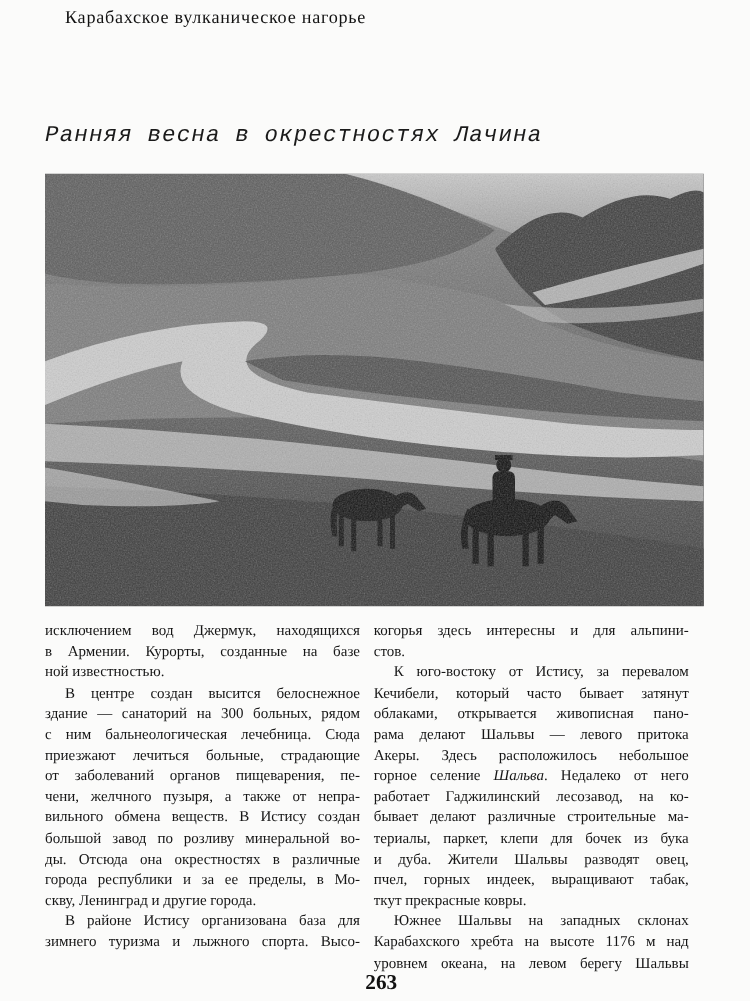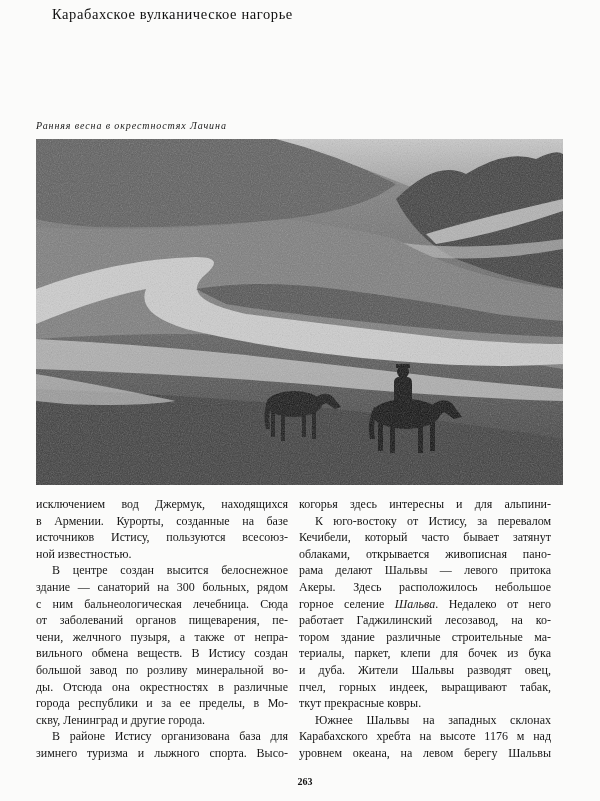--- a/index.html
+++ b/index.html
@@ -6,43 +6,43 @@
   body {
     width: 600px; height: 801px; background: #fbfbfa; position: relative; overflow: hidden;
     font-family: "DejaVu Serif", "Liberation Serif", serif; color: #1a1a1a;
   }
   .running-head {
     position: absolute; top: 6px; left: 0; width: 600px; text-align: left;
     font-size: 14.5px; letter-spacing: 0.6px; font-family: "Liberation Serif", serif; color: #111;
     padding-left: 40px; box-sizing: border-box; margin-left: 12px;
   }
   .caption {
-    position: absolute; top: 120px; left: 36px;
-    font-style: italic; font-size: 10px; letter-spacing: 0.9px;
-    font-family: Liberation Serif, serif; color: #1a1a1a;
+    position: absolute; top: 99px; left: 36px;
+    font-style: italic; font-size: 18px; letter-spacing: 0.9px;
+    font-family: Liberation Mono, monospace; color: #1a1a1a;
   }
   .photo {
     position: absolute; left: 36px; top: 139px; width: 527px; height: 346px;
     background: #6c6c6c; overflow: hidden;
   }
   .photo svg { display: block; width: 100%; height: 100%; }
   .col {
     position: absolute; top: 496px; width: 252px;
     font-family: "Liberation Serif", serif; font-size: 12px; line-height: 16.6px;
     text-align: justify; color: #161616;
   }
   .col.left { left: 36px; }
   .col.right { left: 299px; }
   .col .line { display: block; text-align: justify; text-align-last: justify; white-space: nowrap; }
   .col .line.last { text-align-last: left; }
   .col .line.ind { padding-left: 16px; }
   .col em { font-style: italic; }
   .folio {
     position: absolute; top: 776px; left: 0; width: 600px; text-align: center;
-    font-family: "Liberation Serif", serif; font-weight: bold; font-size: 10px; color: #111;
+    font-family: "Liberation Serif", serif; font-weight: bold; font-size: 17px; color: #111;
     padding-left: 10px; box-sizing: border-box;
   }
 </style>
 </head>
 <body>
 
 <div class="running-head">Карабахское вулканическое нагорье</div>
 
 <div class="caption">Ранняя весна в окрестностях Лачина</div>
 
@@ -108,46 +108,47 @@
       <circle cx="367" cy="233" r="6"></circle>
       <rect x="360" y="225" width="14" height="4"></rect>
     </g>
     <rect x="0" y="0" width="527" height="346" filter="url(#grain)"></rect>
   </svg>
 </div>
 
 <div class="col left">
   <span class="line">исключением вод Джермук, находящихся</span>
   <span class="line">в Армении. Курорты, созданные на базе</span>
-  <span class="line">источников Истису, пользуются всесоюз-</span>
   <span class="line last">ной известностью.</span>
   <span class="line ind">В центре создан высится белоснежное</span>
   <span class="line">здание — санаторий на 300 больных, рядом</span>
   <span class="line">с ним бальнеологическая лечебница. Сюда</span>
+  <span class="line">приезжают лечиться больные, страдающие</span>
   <span class="line">от заболеваний органов пищеварения, пе-</span>
   <span class="line">чени, желчного пузыря, а также от непра-</span>
   <span class="line">вильного обмена веществ. В Истису создан</span>
   <span class="line">большой завод по розливу минеральной во-</span>
   <span class="line">ды. Отсюда она окрестностях в различные</span>
   <span class="line">города республики и за ее пределы, в Мо-</span>
   <span class="line last">скву, Ленинград и другие города.</span>
   <span class="line ind">В районе Истису организована база для</span>
   <span class="line">зимнего туризма и лыжного спорта. Высо-</span>
 </div>
 
 <div class="col right">
   <span class="line">когорья здесь интересны и для альпини-</span>
+  <span class="line last">стов.</span>
   <span class="line ind">К юго-востоку от Истису, за перевалом</span>
   <span class="line">Кечибели, который часто бывает затянут</span>
   <span class="line">облаками, открывается живописная пано-</span>
   <span class="line">рама делают Шальвы — левого притока</span>
   <span class="line">Акеры. Здесь расположилось небольшое</span>
   <span class="line"><span>горное селение </span><em>Шальва</em><span>. Недалеко от него</span></span>
   <span class="line">работает Гаджилинский лесозавод, на ко-</span>
-  <span class="line">тором здание различные строительные ма-</span>
+  <span class="line">бывает делают различные строительные ма-</span>
   <span class="line">териалы, паркет, клепи для бочек из бука</span>
   <span class="line">и дуба. Жители Шальвы разводят овец,</span>
   <span class="line">пчел, горных индеек, выращивают табак,</span>
   <span class="line last">ткут прекрасные ковры.</span>
   <span class="line ind">Южнее Шальвы на западных склонах</span>
   <span class="line">Карабахского хребта на высоте 1176 м над</span>
   <span class="line">уровнем океана, на левом берегу Шальвы</span>
 </div>
 
 <div class="folio">263</div>

